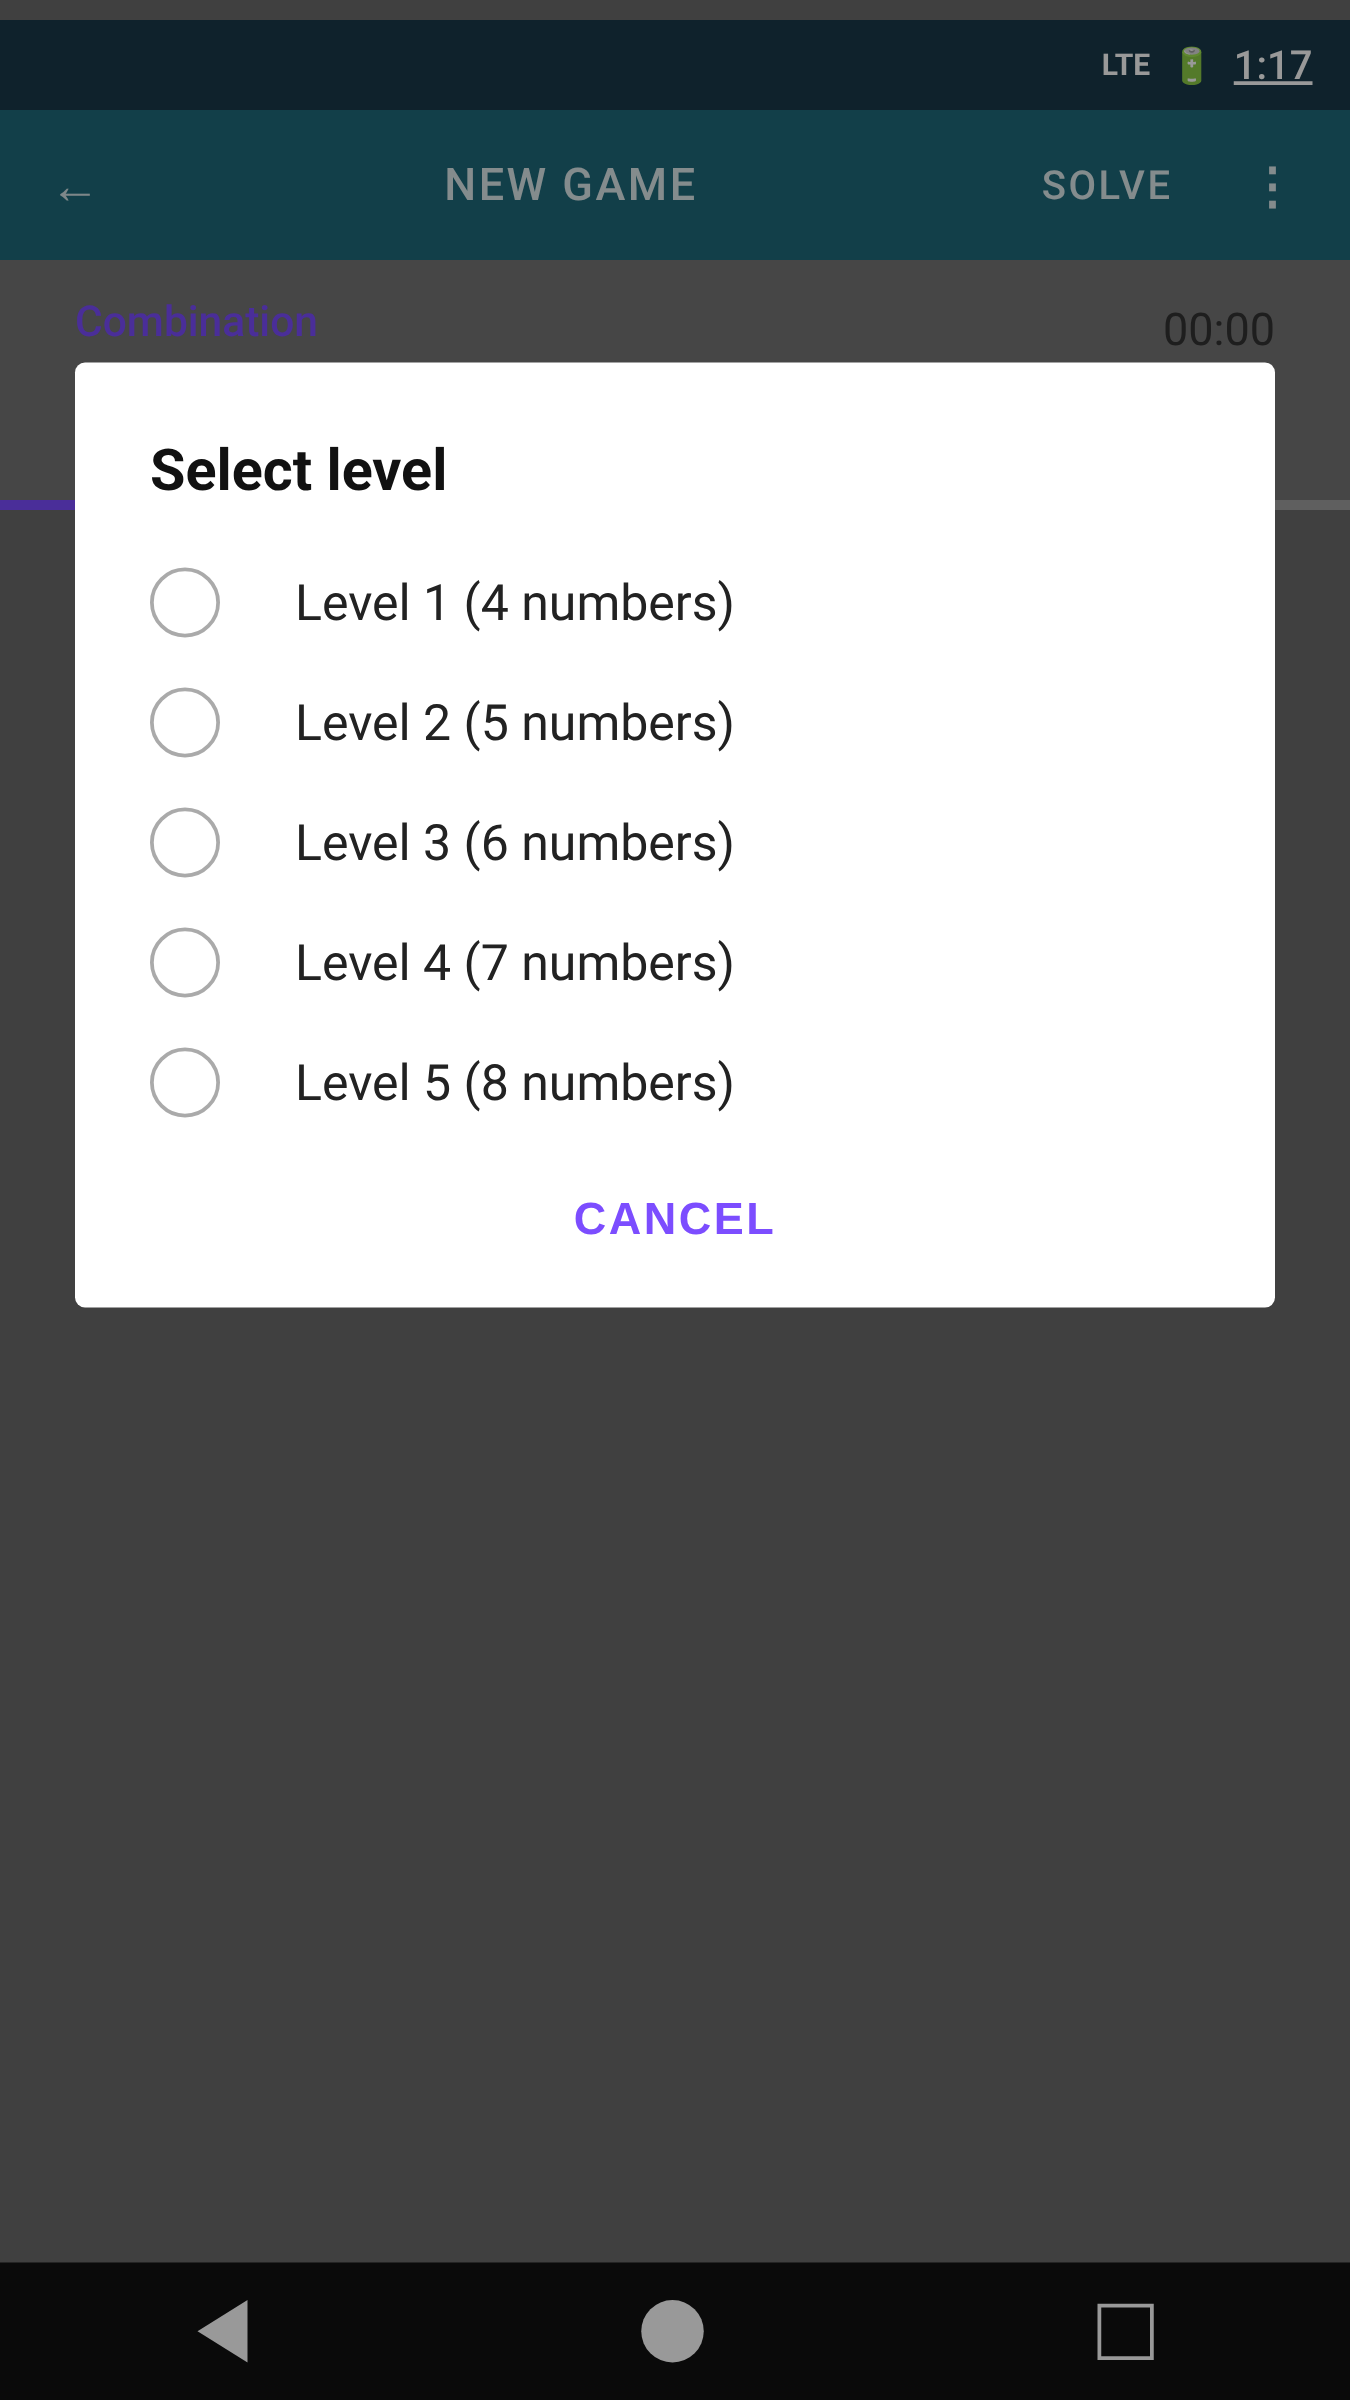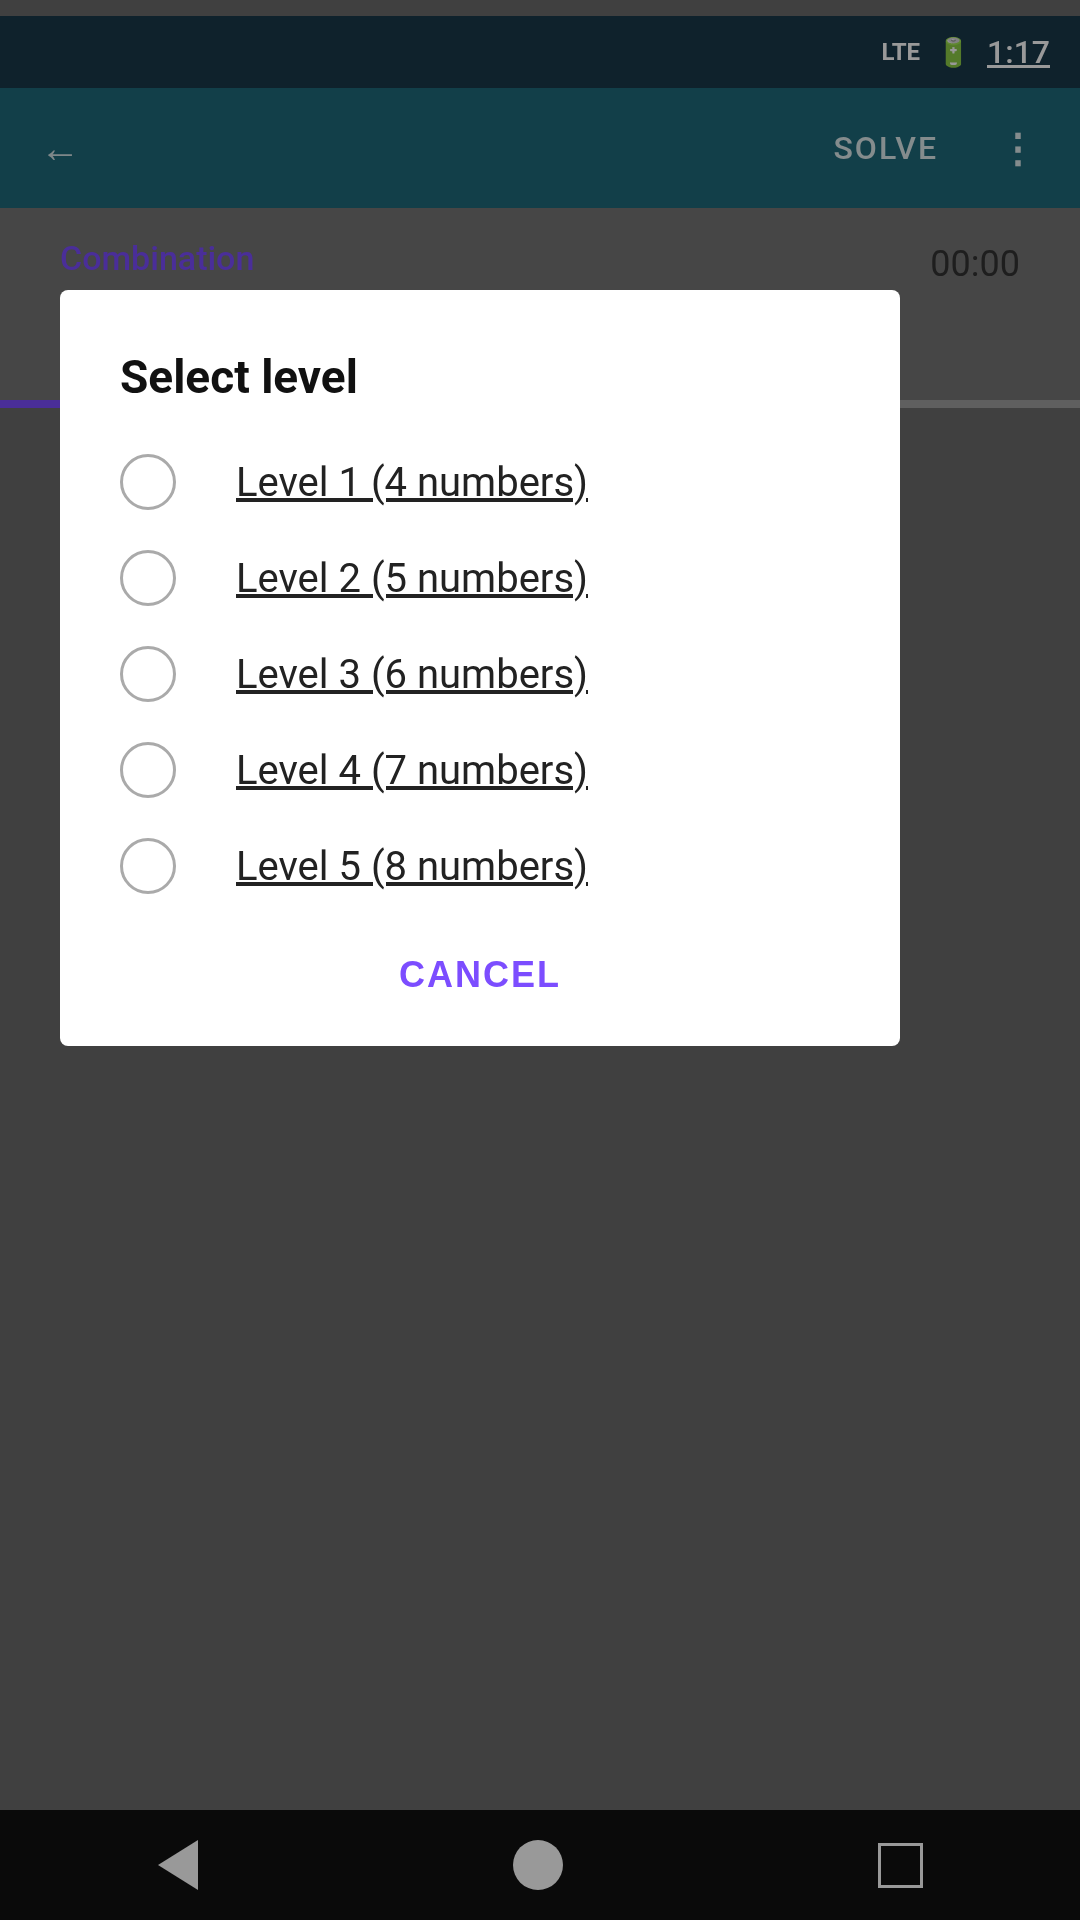--- a/index.html
+++ b/index.html
@@ -160,21 +160,21 @@
       height: 100%;
       background: rgba(0,0,0,0.4);
       z-index: 10;
     }
 
     
     .dialog {
       position: absolute;
       top: 290px;
       left: 60px;
-      width: 840px;
+      width: 960px;
       background: white;
       border-radius: 8px;
       z-index: 20;
       padding: 60px 60px 50px 60px;
     }
 
     .dialog-title {
       font-size: 46px;
       font-weight: bold;
       color: #111;
@@ -194,21 +194,20 @@
       border-radius: 50%;
       border: 3px solid #aaa;
       background: white;
       flex-shrink: 0;
       margin-right: 60px;
     }
 
     .radio-label {
       font-size: 40px;
       color: #222;
-      text-decoration: underline;
     }
 
     .dialog-actions {
       display: flex;
       justify-content: center;
       margin-top: 40px;
       padding-top: 20px;
     }
 
     .cancel-button {
@@ -269,20 +268,21 @@
 <div class="status-bar">
   <div class="status-bar-icons">
     <span class="lte-icon">LTE</span>
     <span class="battery-icon">🔋</span>
     <span class="status-time">1:17</span>
   </div>
 </div>
 
 <div class="app-bar">
   <span class="app-bar-back">←</span>
+  <span class="app-bar-title">NEW GAME</span>
   <div style="display:flex;align-items:center;gap:60px;">
     <span class="app-bar-solve">SOLVE</span>
     <span class="app-bar-more">⋮</span>
   </div>
 </div>
 
 <div class="game-area">
   <span class="combination-label">Combination</span>
   <span class="timer">00:00</span>
   <div class="progress-bar-area">

